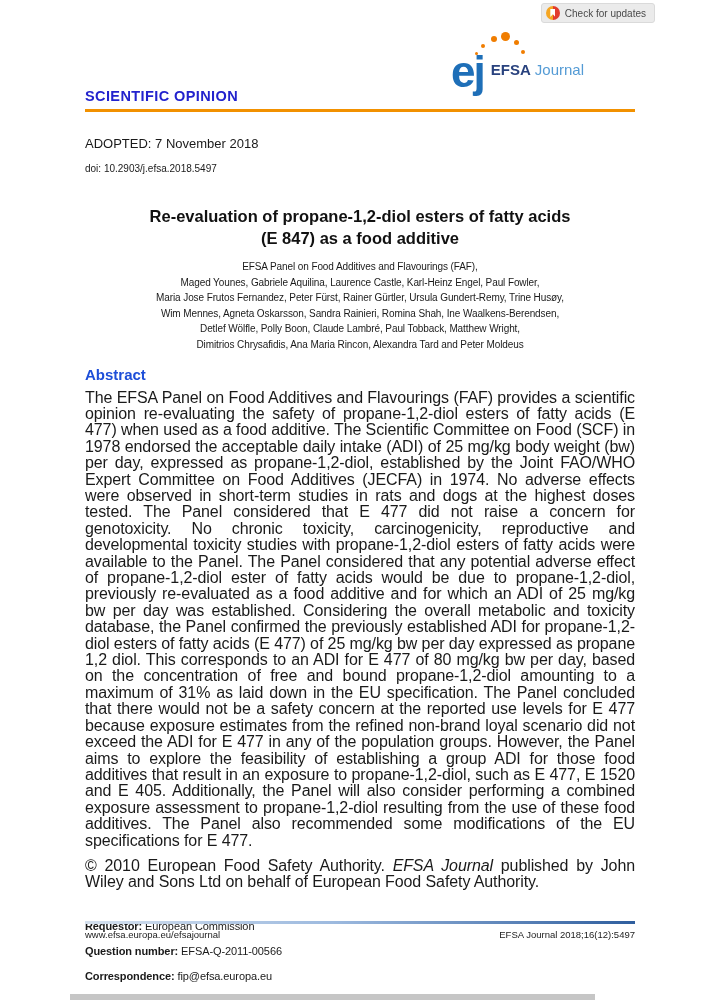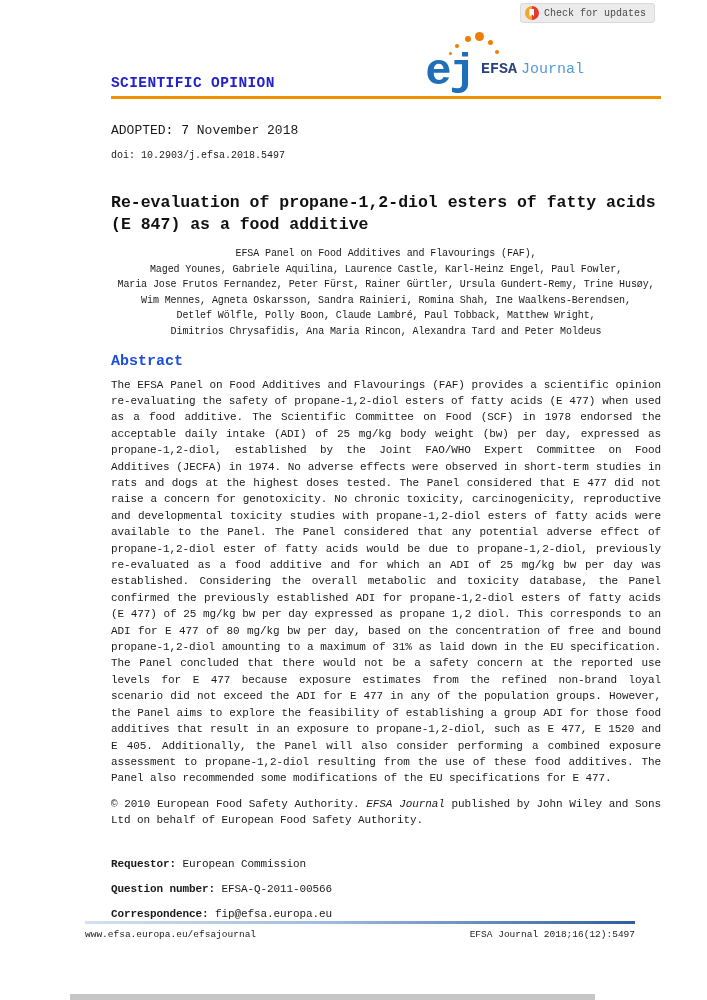--- a/index.html
+++ b/index.html
@@ -1,21 +1,21 @@
 <!DOCTYPE html>
 <html><head>
 <meta charset="utf-8">
 <style>
   * { margin:0; padding:0; box-sizing:border-box; }
   html,body { background:#ffffff; }
   .page {
     position:relative;
     width:662px; height:1000px;
     background:#ffffff;
-    font-family:Liberation Mono, monospace;
+    font-family:Liberation Sans, sans-serif;
     color:#1a1a1a;
     overflow:hidden;
   }
 
   
   .update-badge {
     position:absolute; top:3px; right:7px;
     display:flex; align-items:center; gap:5px;
     background:#ebebeb; border:1px solid #dadada; border-radius:3px;
     padding:2px 8px 2px 4px;
@@ -48,46 +48,46 @@
   .dot2 { left:40px; top:2px;   width:6px; height:6px; }
   .dot3 { left:50px; top:-2px;  width:9px; height:9px; }
   .dot4 { left:63px; top:6px;   width:5px; height:5px; }
   .dot5 { left:70px; top:16px;  width:4px; height:4px; }
   .dot6 { left:24px; top:18px;  width:3px; height:3px; }
   .logo-text { padding-bottom:14px; margin-left:7px; font-size:15px; white-space:nowrap; }
   .logo-text .efsa { font-weight:bold; color:#29427e; }
   .logo-text .journal { color:#549bd5; margin-left:4px; }
 
   
-  .content { position:absolute; left:85px; top:3px; width:550px;margin-left:26px; }
+  .content { position:absolute; left:85px; top:16px; width:550px; }
 
   .section-label {
     margin-top:72px;
     font-size:14.5px; font-weight:bold; letter-spacing:0.4px;
     color:#2222cd;
   }
   .orange-rule { margin-top:5px; height:3px; background:#f29100; }
 
   .adopted { margin-top:24px; font-size:13px; color:#1a1a1a; }
   .doi     { margin-top:12px; font-size:10px; color:#1a1a1a; }
 
   .paper-title {
-    margin-top:31px; 
+    margin-top:31px; text-align:center;
     font-size:16.5px; font-weight:bold; line-height:22px;
     color:#111111;
   }
   .paper-title div { white-space:nowrap; }
 
   .authors { margin-top:10px; text-align:center; font-size:10px; line-height:15.6px; letter-spacing:-0.1px; }
   .authors div { white-space:nowrap; }
 
   .abstract-heading { margin-top:13px; font-size:15px; font-weight:bold; color:#1d4ed8; }
 
   .body-text {
-    font-size:11px; line-height:16.4px; letter-spacing:-0.1px;
+    font-size:16px; line-height:16.4px; letter-spacing:-0.1px;
     text-align:justify; color:#1a1a1a;
   }
   .abstract-text { margin-top:7px; }
   .copyright { margin-top:9px; }
   .copyright em { font-style:italic; }
 
   .keywords { margin-top:26px; }
   .keywords b { font-weight:bold; }
 
   .meta-block { margin-top:28px; }

